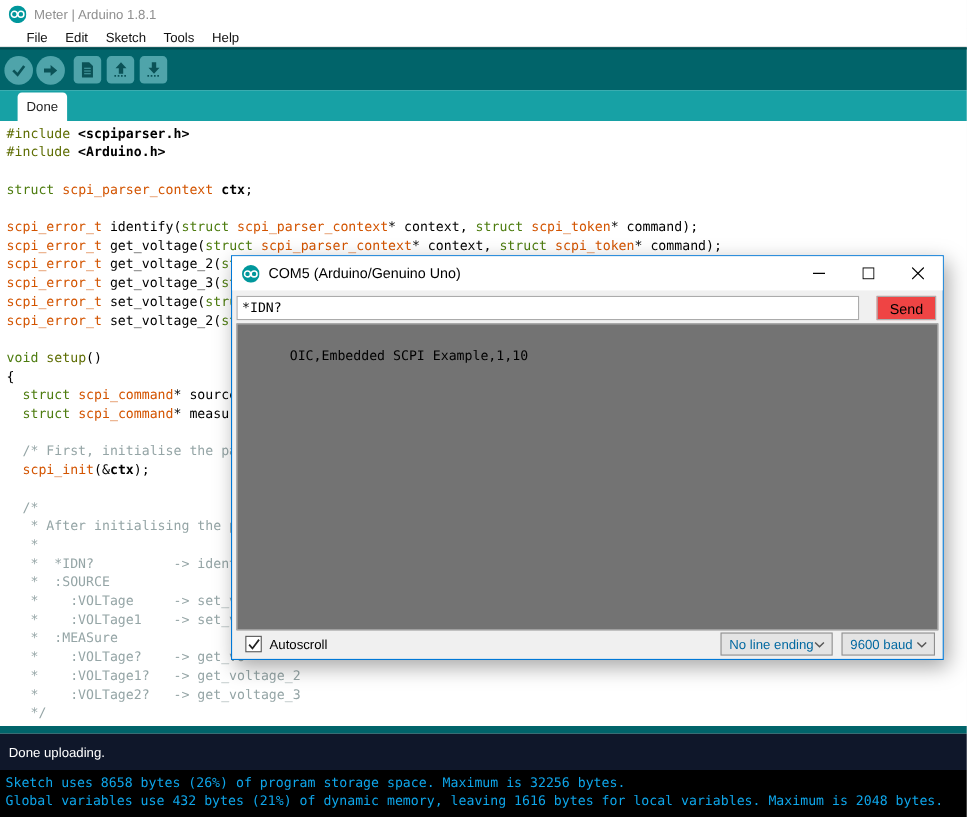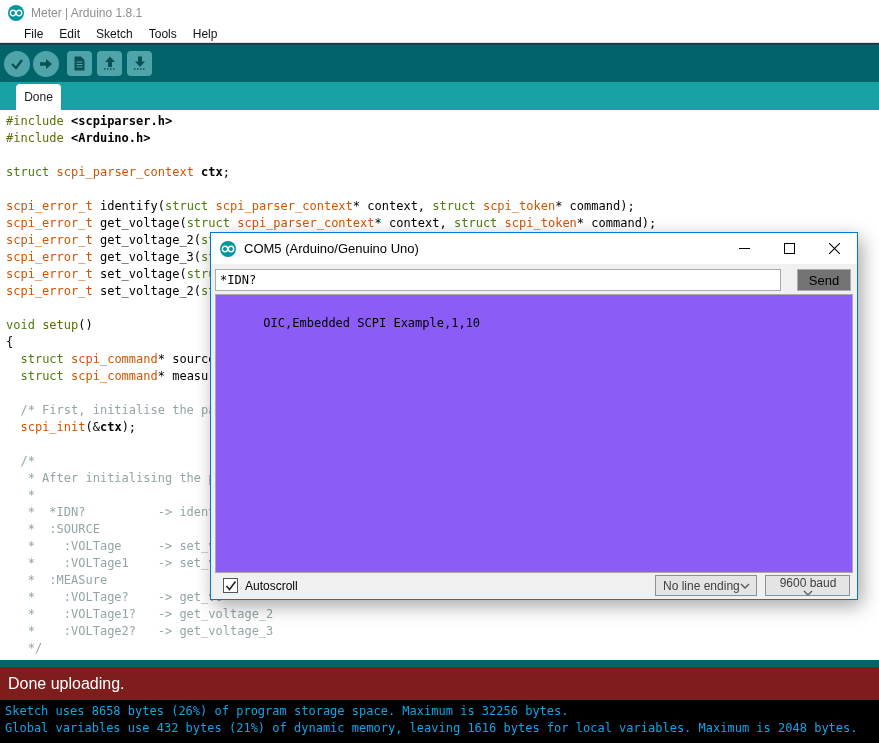--- a/index.html
+++ b/index.html
@@ -29,47 +29,47 @@
   .code { padding:3px 0 0 6px; font:12px/17px "DejaVu Sans Mono", monospace; white-space:pre; }
   .code-line { min-height:17px; }
   .tk-p { color:#000; }
   .tk-b { color:#000; font-weight:bold; }
   .tk-k { color:#4d7c0f; }
   .tk-t { color:#D35400; }
   .tk-f { color:#5E6D03; }
   .tk-c { color:#95A5A6; }
   
   .divider { height:7px; background:#01646A; }
-  .statusbar { height:33px; background:#7f1d1d; color:#fff; font-size:16px; display:flex; align-items:center; padding-left:8px; }
+  .statusbar { height:33px; background:#0f172a; color:#fff; font-size:12px; display:flex; align-items:center; padding-left:8px; }
   .console { height:60px; background:#000; color:#0ea5e9; font:12px/17px "DejaVu Sans Mono", monospace; padding:3px 0 0 5px; white-space:pre; }
   
   .dialog { position:absolute; left:210px; top:232px; width:648px; height:368px;
             background:#F0F0F0; border:1px solid #0078D7;
             box-shadow:4px 6px 18px rgba(0,0,0,.35); }
   .dlg-title { height:31px; background:#fff; display:flex; align-items:center; padding-left:9px; gap:8px; }
   .dlg-title-text { font-size:13px; color:#000; }
   .dlg-controls { margin-left:auto; display:flex; height:31px; }
   .dlg-ctl { width:45px; display:flex; align-items:center; justify-content:center; cursor:pointer; }
   .dlg-sendrow { display:flex; align-items:center; padding:5px 6px 0 4px; gap:16px; }
   .dlg-input { flex:1; height:22px; border:1px solid #ABABAB; background:#fff;
                font:12px "DejaVu Sans Mono", monospace; padding:1px 4px; outline:none; }
-  .dlg-send { width:54px; height:22px; background:#737373; border:1px solid #ADADAD;
+  .dlg-send { width:54px; height:22px; background:#ef4444; border:1px solid #ADADAD;
               font:13px "Liberation Sans", sans-serif; color:#000; cursor:pointer; }
-  .dlg-output { margin:3px 4px 0 4px; height:279px; background:#8b5cf6; border:1px solid #ABABAB;
+  .dlg-output { margin:3px 4px 0 4px; height:279px; background:#737373; border:1px solid #ABABAB;
                 font:12px/16px "DejaVu Sans Mono", monospace; color:#000; padding:4px 4px; white-space:pre; overflow:hidden; }
   .dlg-bottom { height:25px; display:flex; align-items:center; padding:0 7px 0 12px; }
   .checkbox { width:15px; height:15px; background:#fff; border:1px solid #555; display:flex; align-items:center; justify-content:center; cursor:pointer; }
   .checkbox svg { visibility:hidden; }
   .checkbox.checked svg { visibility:visible; }
   .autoscroll-label { font-size:12px; color:#000; margin-left:7px; }
   .combo { height:21px; background:#E4E4E4; border:1px solid #8f8f8f; display:flex; align-items:center;
-           font-size:12px; color:#404040; padding:0 6px 0 7px; cursor:pointer; }
+           font-size:12px; color:#0369a1; padding:0 6px 0 7px; cursor:pointer; }
   .combo .combo-label { flex:1; }
   .combo-le { width:102px; margin-left:auto; }
-  .combo-baud { width:85px; margin-left:8px;flex-direction:column; }
+  .combo-baud { width:85px; margin-left:8px; }
 </style>
 </head>
 <body>
 
 <div class="app">
 
   <div class="titlebar">
     <svg width="16" height="16" viewBox="0 0 16 16">
       <circle cx="8" cy="8" r="8" fill="#00979C"></circle>
       <circle cx="5" cy="8" r="2.7" fill="none" stroke="#fff" stroke-width="1.4"></circle>

